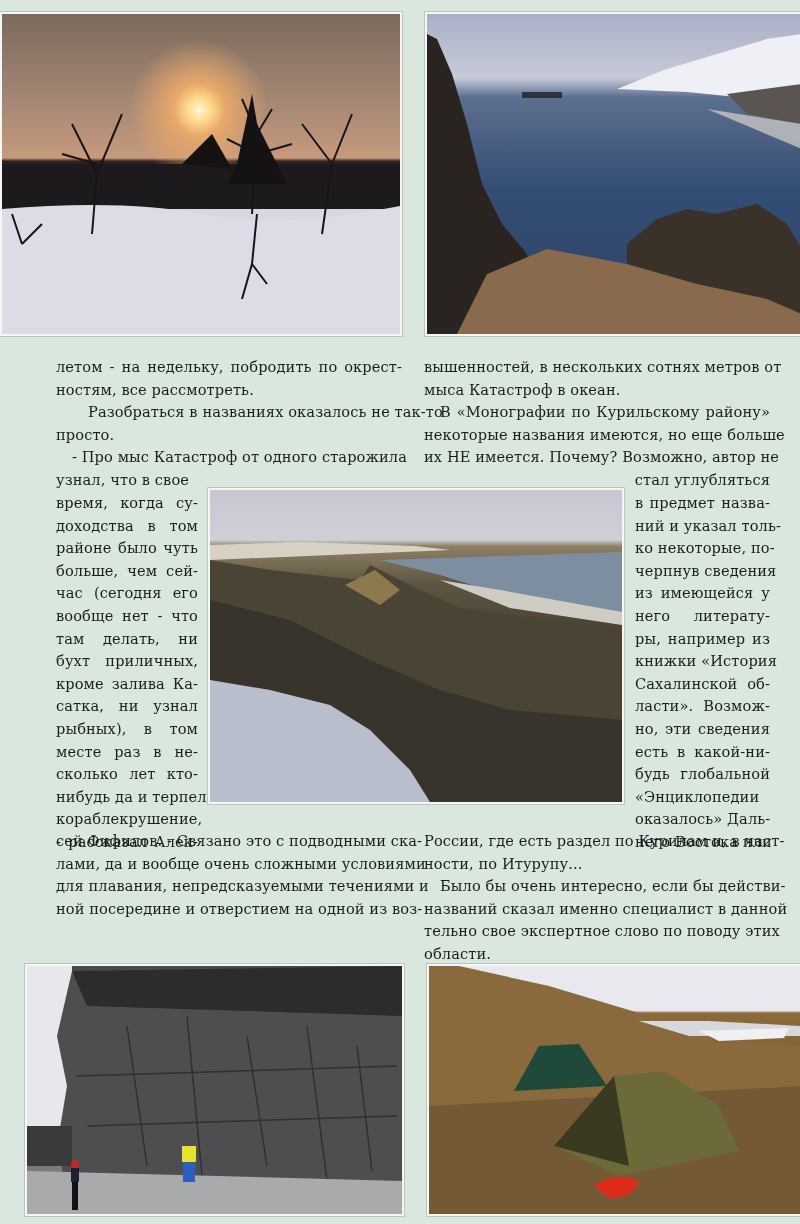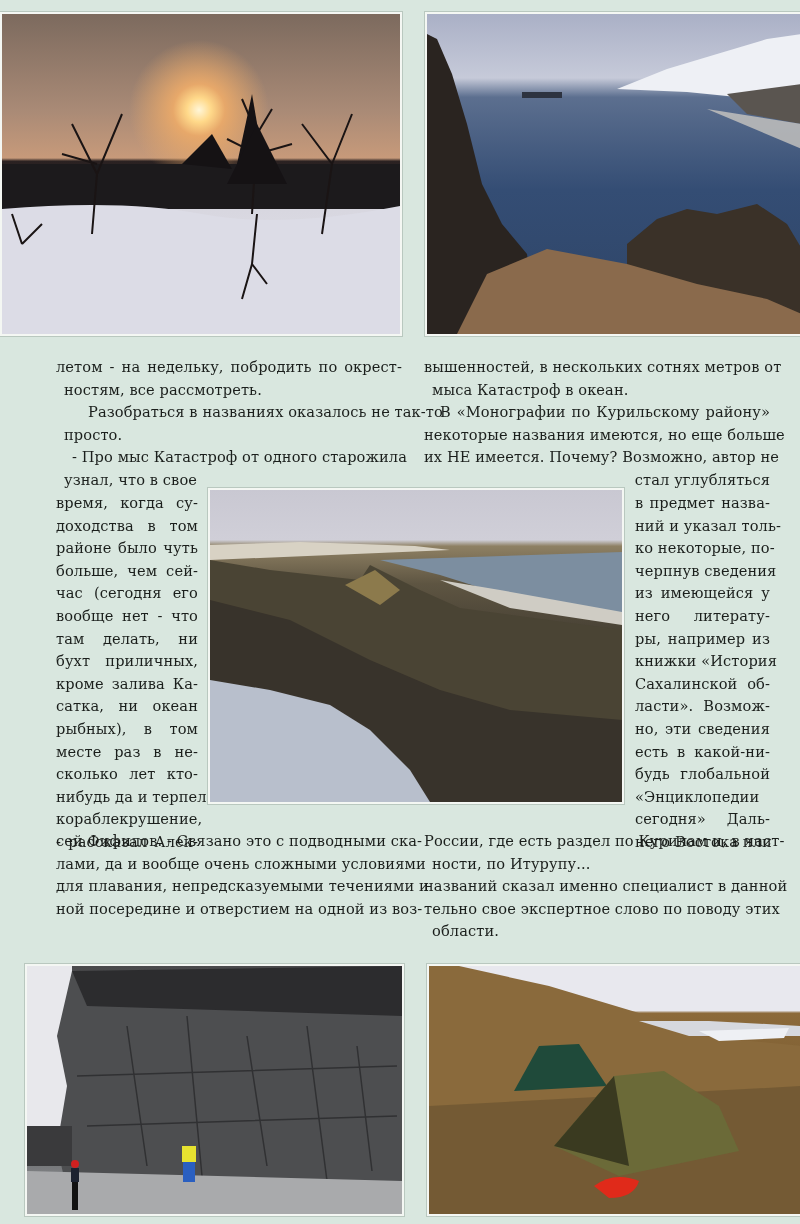--- a/index.html
+++ b/index.html
@@ -18,21 +18,21 @@
     }
     .text {
       position: absolute;
       font-size: 14.6px;
       line-height: 22.6px;
       text-align: justify;
       letter-spacing: 0.1px;
     }
     .indent { text-indent: 16px; }
     .line { display: block; text-align: justify; text-align-last: justify; white-space: nowrap; }
-    .line.last { text-align-last: left; margin-left: 8px; }
+    .line.last { text-align-last: left; }
     .line.right { text-align: left; text-align-last: right; }
 
     
     #p1 { left: 0; top: 12px; width: 398px; height: 320px;
       background:
         radial-gradient(circle at 197px 96px, #fff6d8 0, #ffd98a 12px, #e7a86a 26px, rgba(200,130,90,0) 70px),
         linear-gradient(to bottom, #7c6a5e 0, #a98a76 30%, #c79a7a 45%, #2b2222 46%, #1b1a1c 58%, #d7d6df 59%, #e6e6ee 100%);
     }
     
     #p2 { left: 425px; top: 12px; width: 375px; height: 320px;
@@ -100,21 +100,21 @@
 <div class="text" style="left:56px; top:492px; width:142px;">
   <span class="line">время, когда су-</span>
   <span class="line">доходства в том</span>
   <span class="line">районе было чуть</span>
   <span class="line">больше, чем сей-</span>
   <span class="line">час (сегодня его</span>
   <span class="line">вообще нет - что</span>
   <span class="line">там делать, ни</span>
   <span class="line">бухт приличных,</span>
   <span class="line">кроме залива Ка-</span>
-  <span class="line">сатка, ни океан</span>
+  <span class="line">сатка, ни узнал</span>
   <span class="line">рыбных), в том</span>
   <span class="line">месте раз в не-</span>
   <span class="line">сколько лет кто-</span>
   <span class="line">нибудь да и терпел</span>
   <span class="line">кораблекрушение,</span>
   <span class="line">- рассказал Алек-</span>
 </div>
 
 <div class="photo" id="p3">
   <svg width="412" height="312" viewBox="0 0 412 312">
@@ -145,34 +145,35 @@
   <span class="line">из имеющейся у</span>
   <span class="line">него литерату-</span>
   <span class="line">ры, например из</span>
   <span class="line">книжки «История</span>
   <span class="line">Сахалинской об-</span>
   <span class="line">ласти». Возмож-</span>
   <span class="line">но, эти сведения</span>
   <span class="line">есть в какой-ни-</span>
   <span class="line">будь глобальной</span>
   <span class="line">«Энциклопедии</span>
-  <span class="line">сегодня» Даль-</span>
+  <span class="line">оказалось» Даль-</span>
   <span class="line">него Востока или</span>
 </div>
 
 <div class="text" style="left:56px; top:830px; width:346px;">
   <span class="line">сей Фифилов. - Связано это с подводными ска-</span>
   <span class="line">лами, да и вообще очень сложными условиями</span>
   <span class="line">для плавания, непредсказуемыми течениями и</span>
   <span class="line">ной посередине и отверстием на одной из воз-</span>
 </div>
 
 <div class="text" style="left:424px; top:830px; width:346px;">
   <span class="line">России, где есть раздел по Курилам и, в част-</span>
   <span class="line last">ности, по Итурупу...</span>
+  <span class="line" style="padding-left:16px">Было бы очень интересно, если бы действи-</span>
   <span class="line">названий сказал именно специалист в данной</span>
   <span class="line">тельно свое экспертное слово по поводу этих</span>
   <span class="line last">области.</span>
 </div>
 
 <div class="photo" id="p4">
   <svg width="375" height="248" viewBox="0 0 375 248">
     <rect x="0" y="0" width="45" height="160" fill="#e8e8ec"></rect>
     <path d="M45 5 L375 0 L375 225 L40 225 L30 180 L40 120 L30 70 Z" fill="#4d4e50"></path>
     <path d="M45 5 L375 0 L375 50 L60 40 Z" fill="#2c2c2e"></path>

